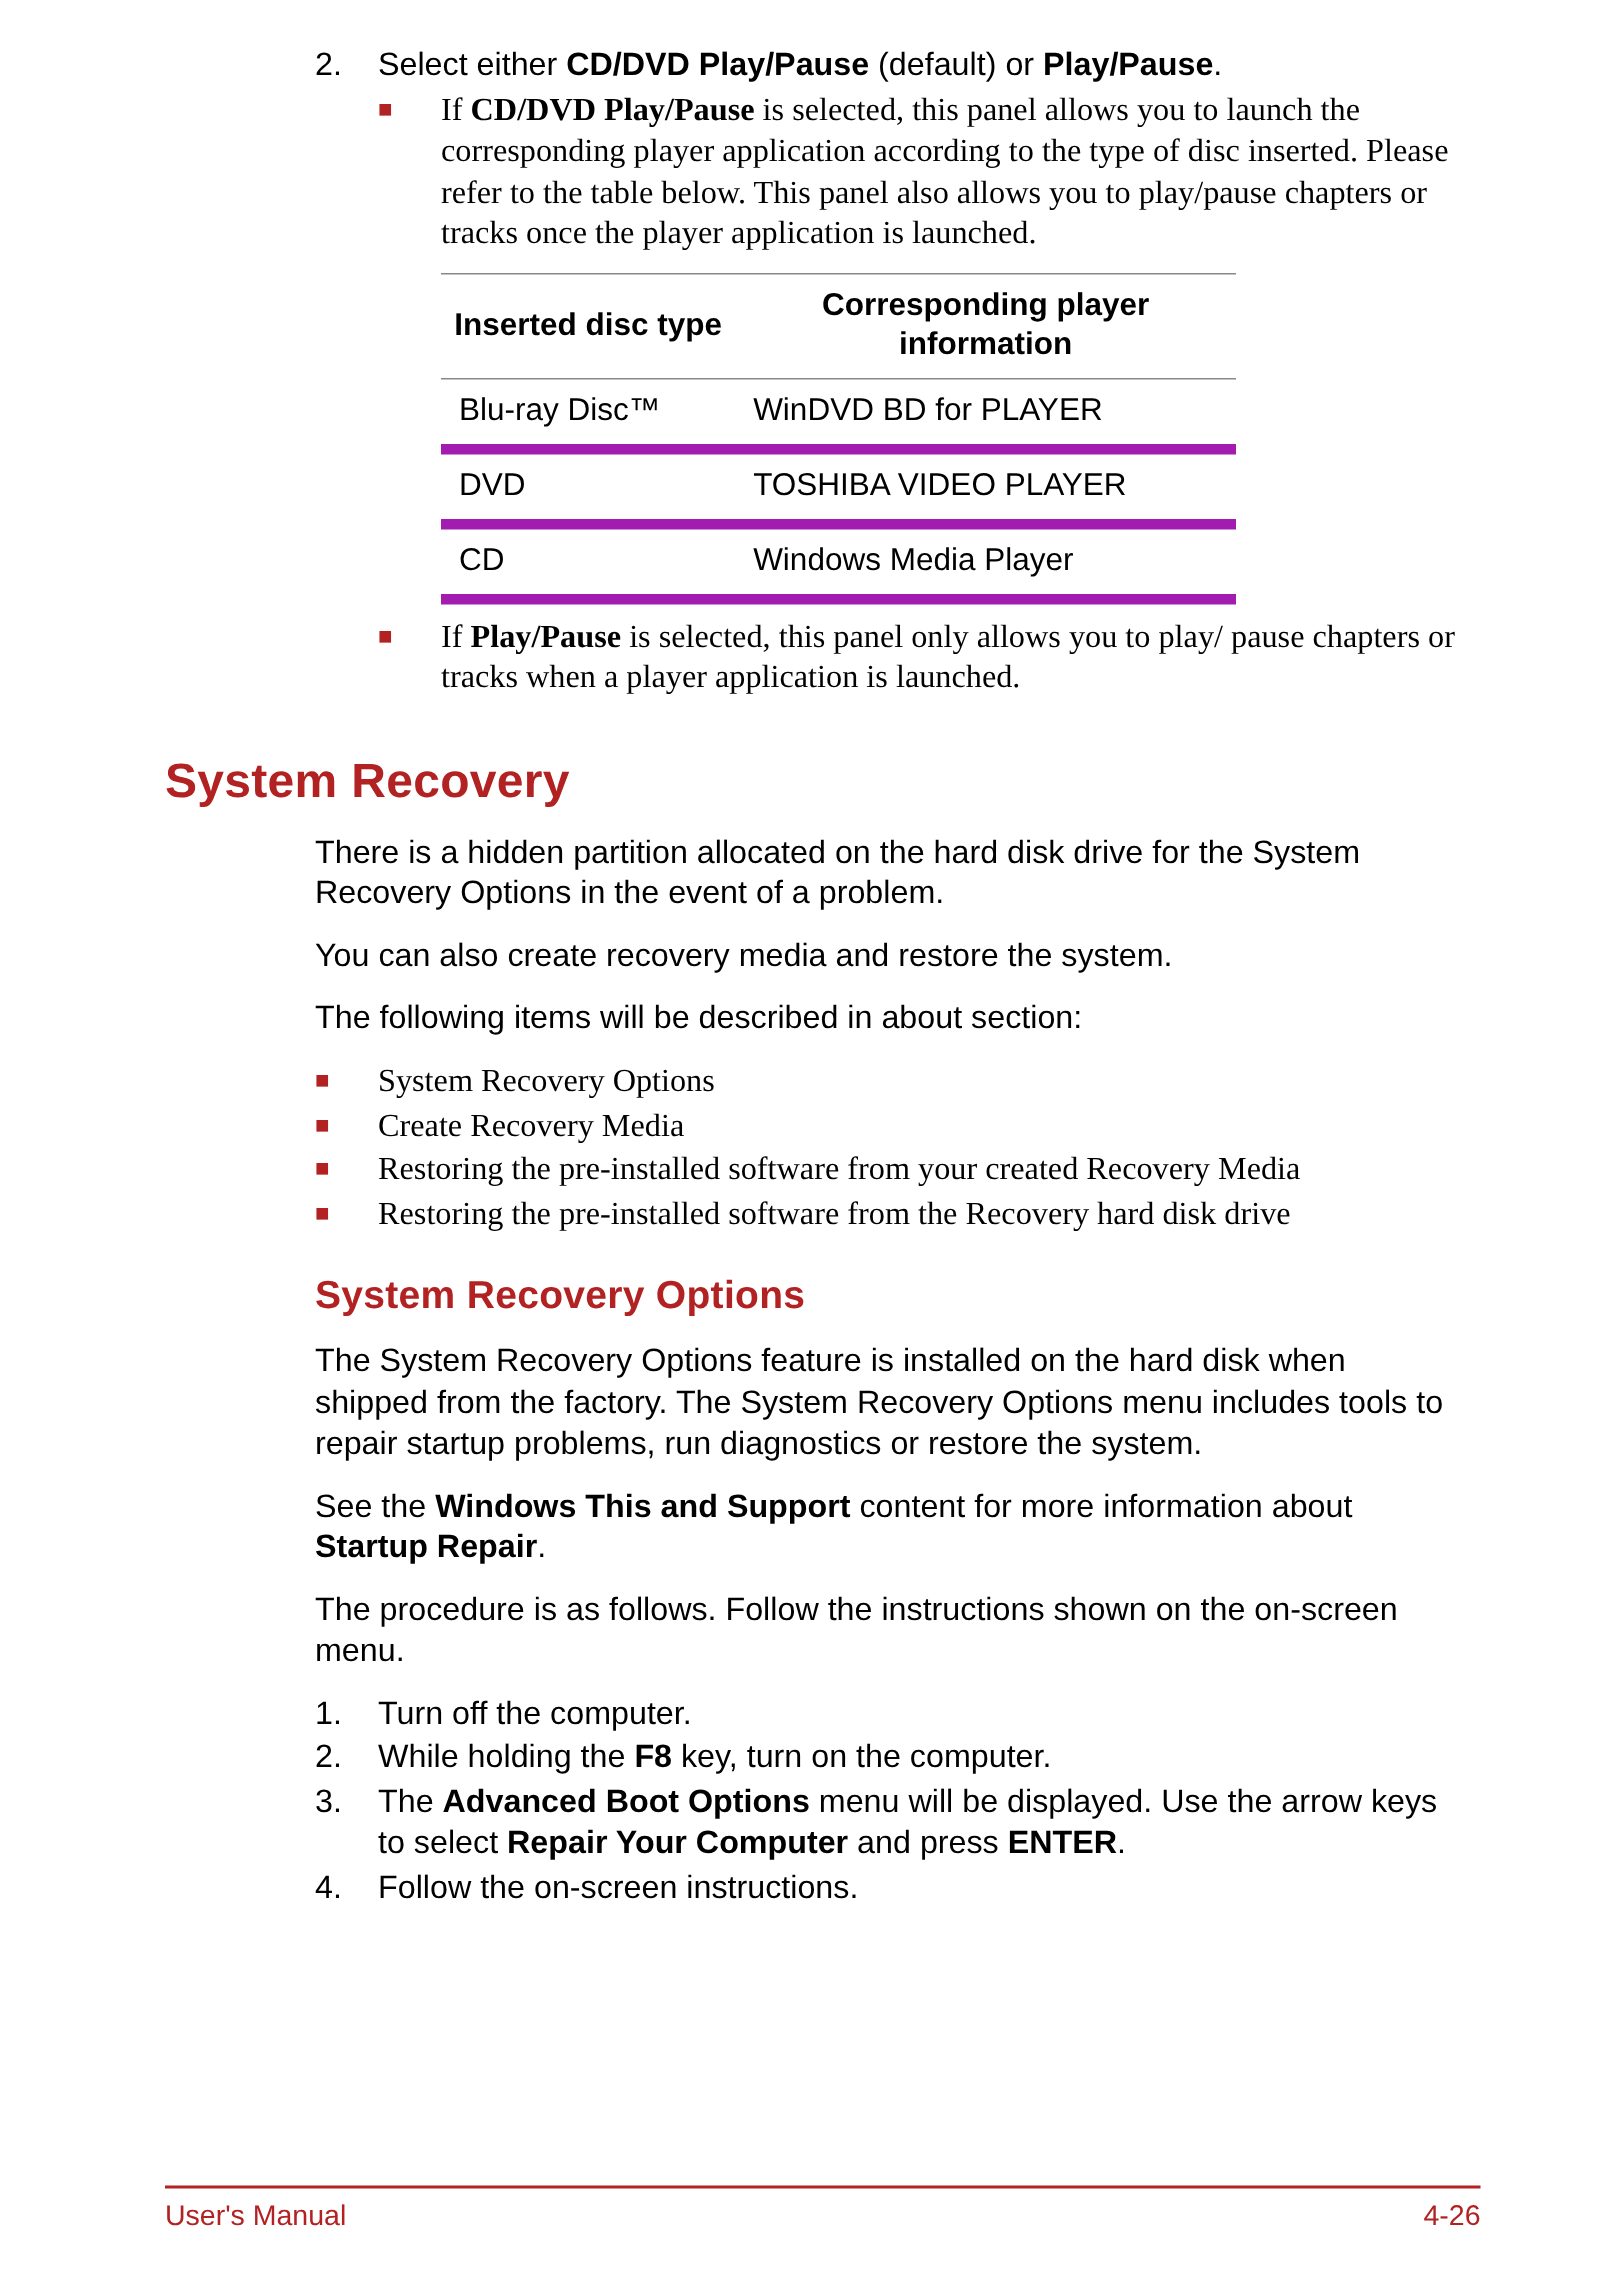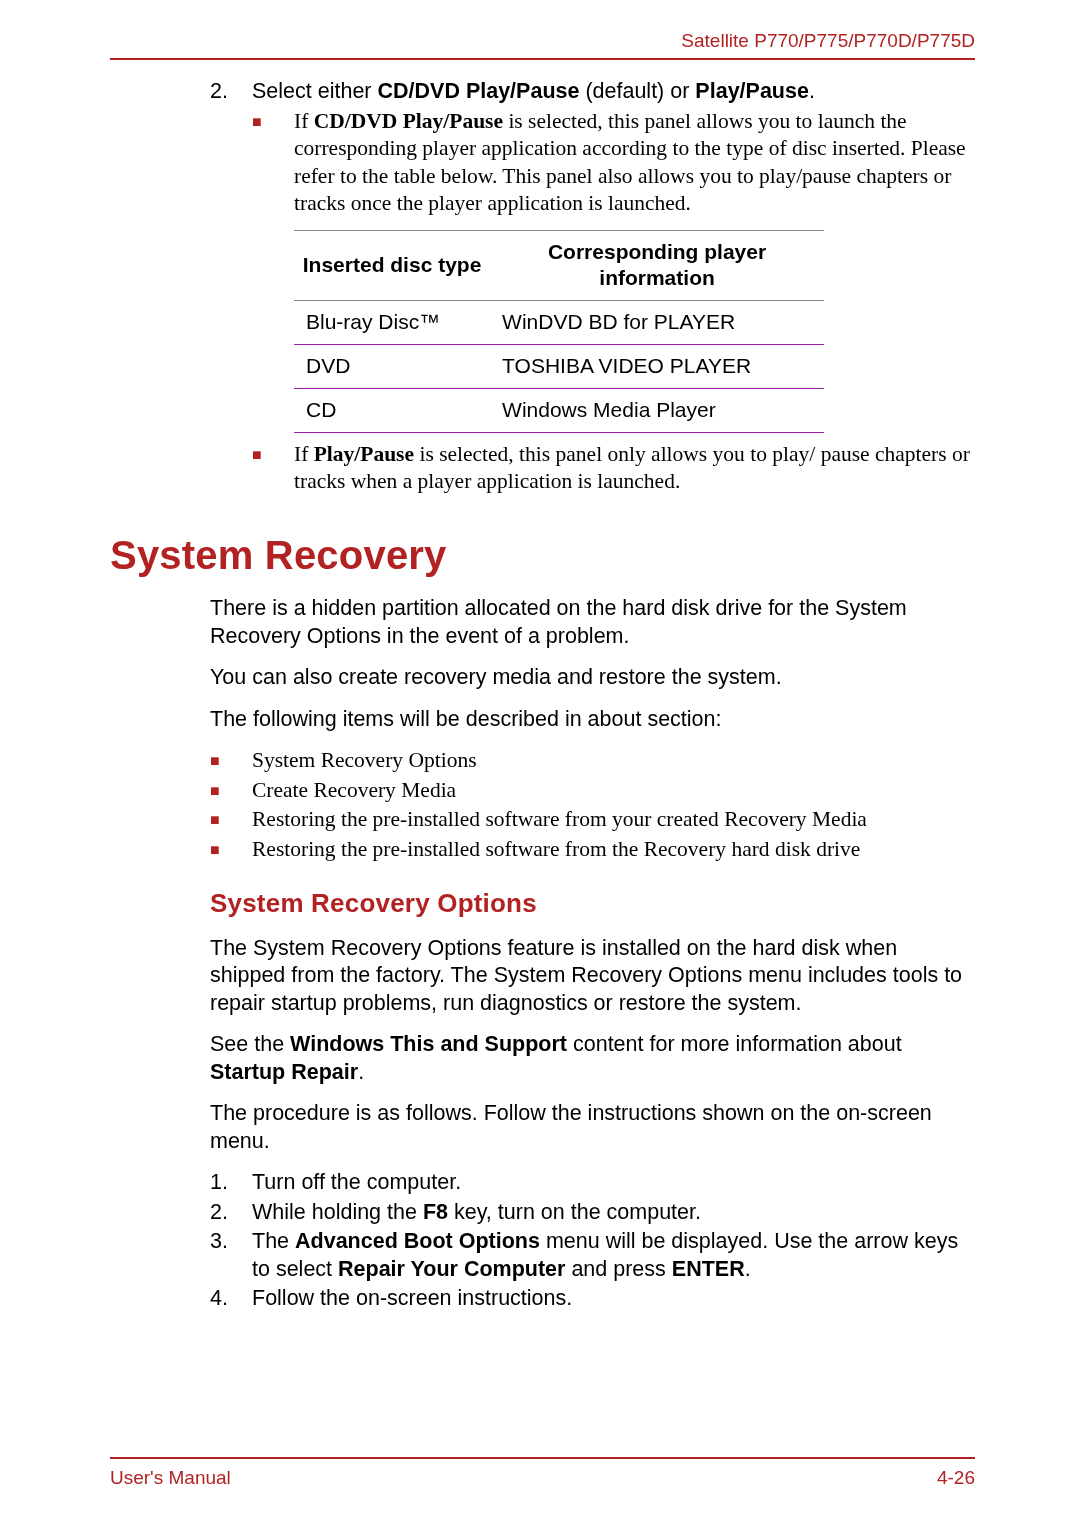--- a/index.html
+++ b/index.html
@@ -73,30 +73,30 @@
   th {
     font-weight: bold;
     text-align: center;
     padding: 8px 6px;
     border-top: 1px solid #888;
     border-bottom: 1px solid #888;
     font-size: 21px;
   }
   td {
     padding: 8px 6px 8px 12px;
-    border-bottom: 1px solid #a21caf;
+    border-bottom: 7px solid #a21caf;
     font-size: 21px;
     text-align: left;
   }
   th:first-child { width: 37%; }
   .h1-red {
     color: #B22222;
     font-family: Arial, Helvetica, sans-serif;
     font-weight: 900;
-    font-size: 40px;
+    font-size: 32px;
     margin-top: 34px;
     margin-bottom: 14px;
     letter-spacing: 0.2px;
   }
   .h2-red {
     color: #B22222;
     font-family: Arial, Helvetica, sans-serif;
     font-weight: 900;
     font-size: 26px;
     margin-top: 24px;
@@ -117,35 +117,34 @@
   .ol-list2 {
     margin-left: 100px;
   }
   .ol-list2 .ol-item {
     margin-left: 0;
   }
   .footer {
     position: absolute;
     bottom: 32px;
     left: 110px;
-    right: 105px;
+    right: 93px;
     border-top: 2px solid #B22222;
     padding-top: 8px;
     display: flex;
     justify-content: space-between;
     color: #B22222;
     font-size: 19px;
   }
 </style>
 </head>
 <body>
 
 <div class="page">
 
-  <div class="header-right">Satellite P770/P775/P770D/P775D</div>
 
   <div class="content">
 
     <div class="ol-item">
       <div class="ol-num">2.</div>
       <div class="ol-body">
         <span>Select either </span><span class="bold">CD/DVD Play/Pause</span><span> (default) or </span><span class="bold">Play/Pause</span><span>.</span>
       </div>
     </div>
 

